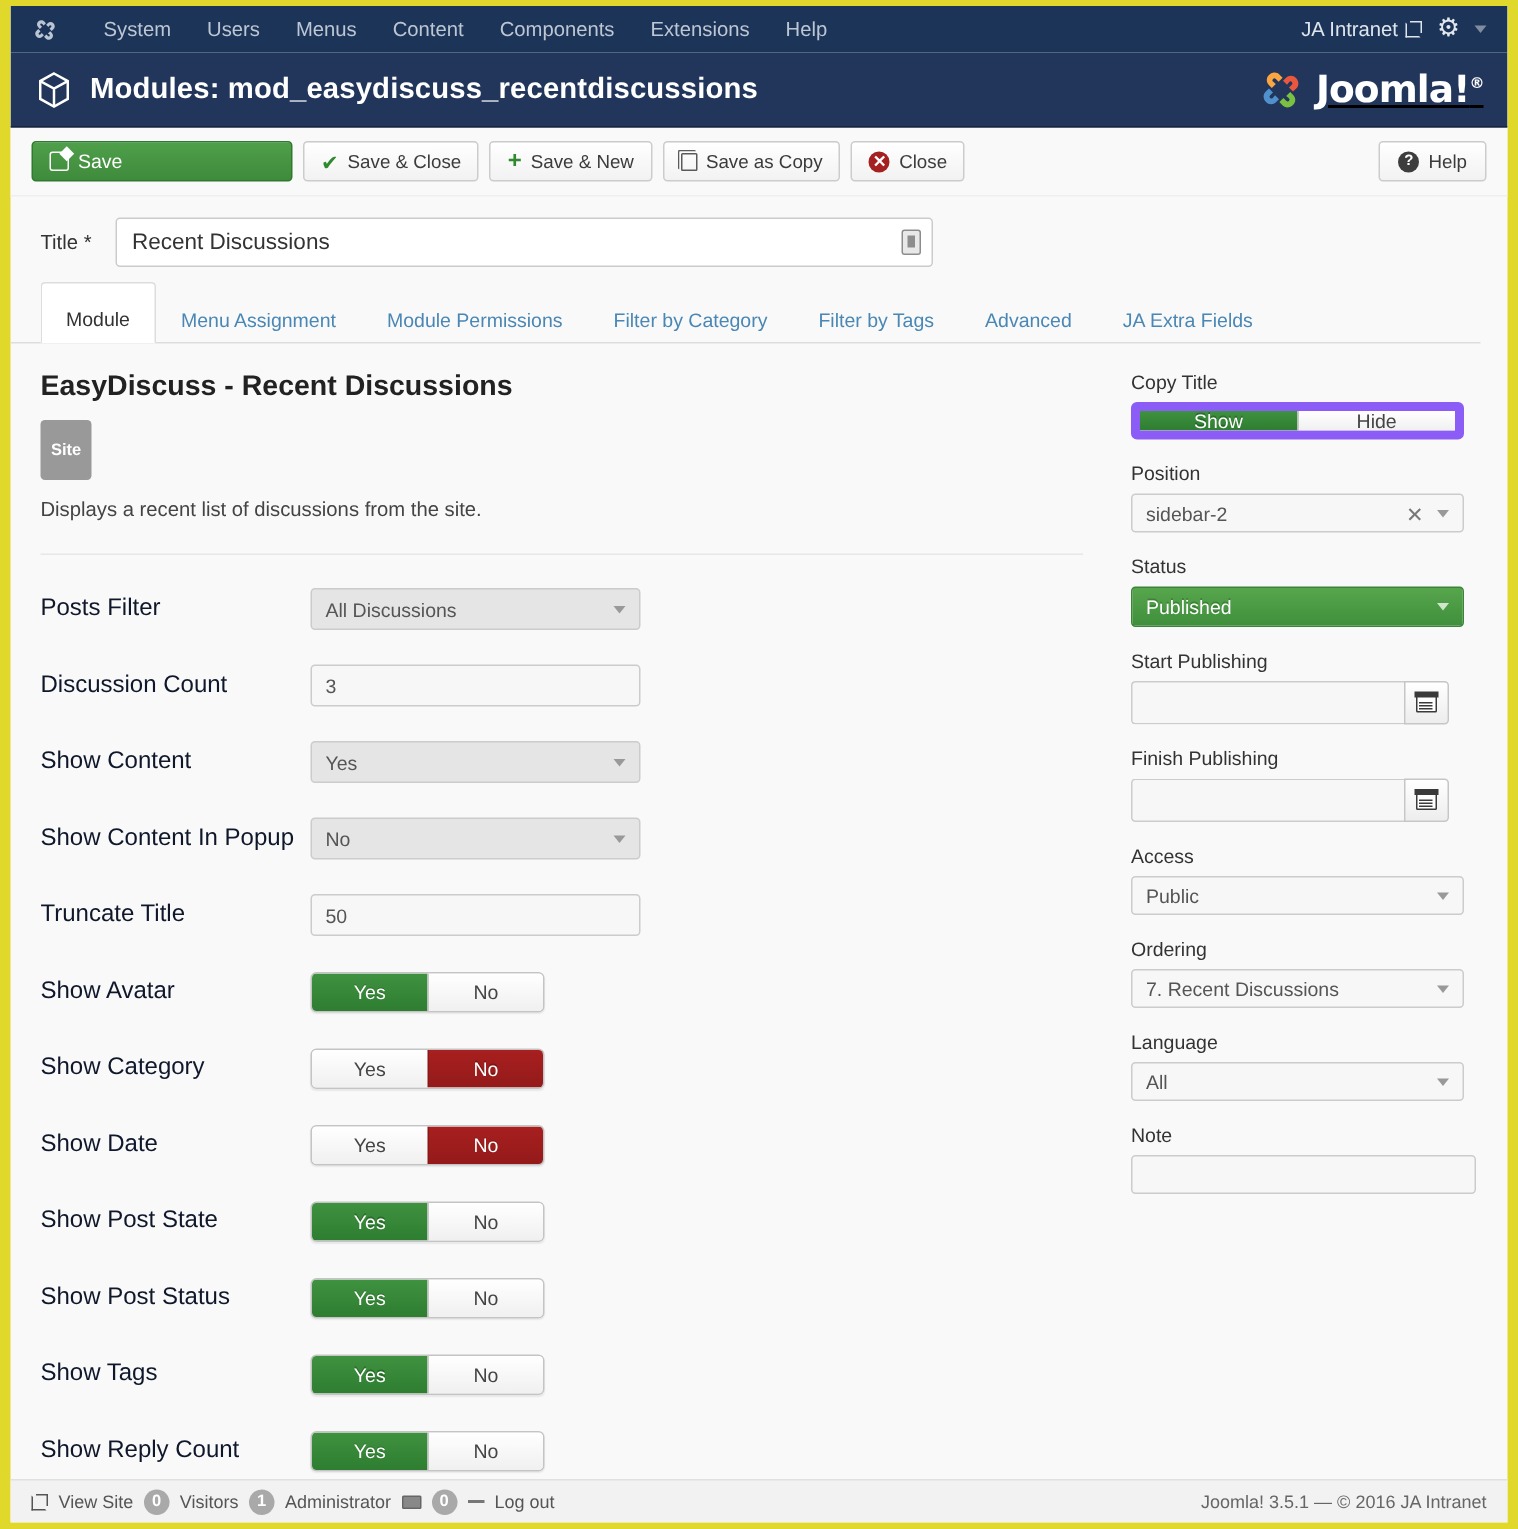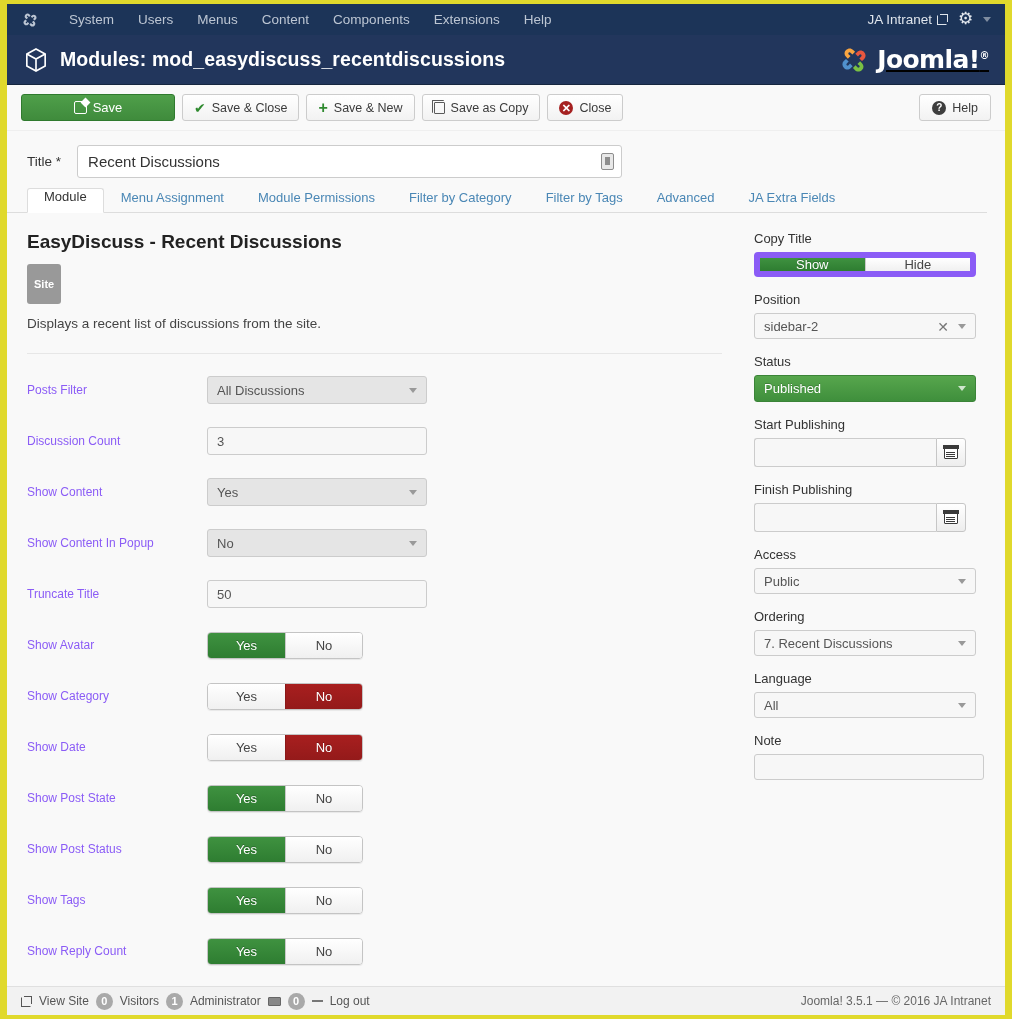--- a/index.html
+++ b/index.html
@@ -125,23 +125,23 @@
     border: 1px solid #cccccc;
     border-radius: 3px;
     cursor: pointer;
     white-space: nowrap;
     margin-right: 7px;
   }
   .btn.primary {
     background: linear-gradient(#4f9f4a, #3f8b3c);
     border: 1px solid #2f7a2e;
     color: #ffffff;
-    width: 154px;
+    width: 174px;
     font-size: 13px;
-    justify-content: center;
+    justify-content: flex-start;
   }
   .btn.help { margin-left: auto; margin-right: 0; padding: 0 12px; }
   .ico { display:inline-flex; align-items:center; justify-content:center; }
   .ico-check { color:#2f8a2f; font-size:14px; line-height:1; }
   .ico-plus  { color:#2f8a2f; font-size:16px; line-height:1; font-weight:bold; }
   .ico-copy  {
     width:11px;height:12px;border:1.4px solid #5a5a5a;border-radius:1px;position:relative;
   }
   .ico-copy:after{
     content:"";position:absolute;left:-3px;top:-3px;width:11px;height:12px;
@@ -195,21 +195,21 @@
   }
 
   
   .tabs {
     display: flex; align-items: flex-end;
     padding-left: 20px;
     border-bottom: 1px solid #dddddd;
     margin-right: 18px;
   }
   .tab {
-    padding: 0 16px 8px;
+    padding: 16px 16px 8px;
     font-size: 13px;
     color: #4a87b5;
     cursor: pointer;
     border: 1px solid transparent;
     border-bottom: none;
     margin-bottom: -1px;
     border-radius: 3px 3px 0 0;
     white-space: nowrap;
   }
   .tab.active {
@@ -251,21 +251,21 @@
   .hr { border-top: 1px solid #e7e7e7; margin: 0 0 22px 0; }
 
   
   .field {
     display: flex; align-items: center;
     margin-bottom: 23px;
     min-height: 28px;
   }
   .field .flabel {
     width: 180px; flex: 0 0 180px;
-    font-size: 12px; color: #8b5cf6;
+    font-size: 16px; color: #0f172a;
   }
   .ctrl-select, .ctrl-input {
     width: 220px; height: 28px;
     font-size: 13px; color: #555;
     border: 1px solid #cccccc; border-radius: 3px;
     background: #e5e5e5;
     padding: 0 9px;
     font-family: "Liberation Sans", sans-serif;
     display: flex; align-items: center;
     position: relative;

